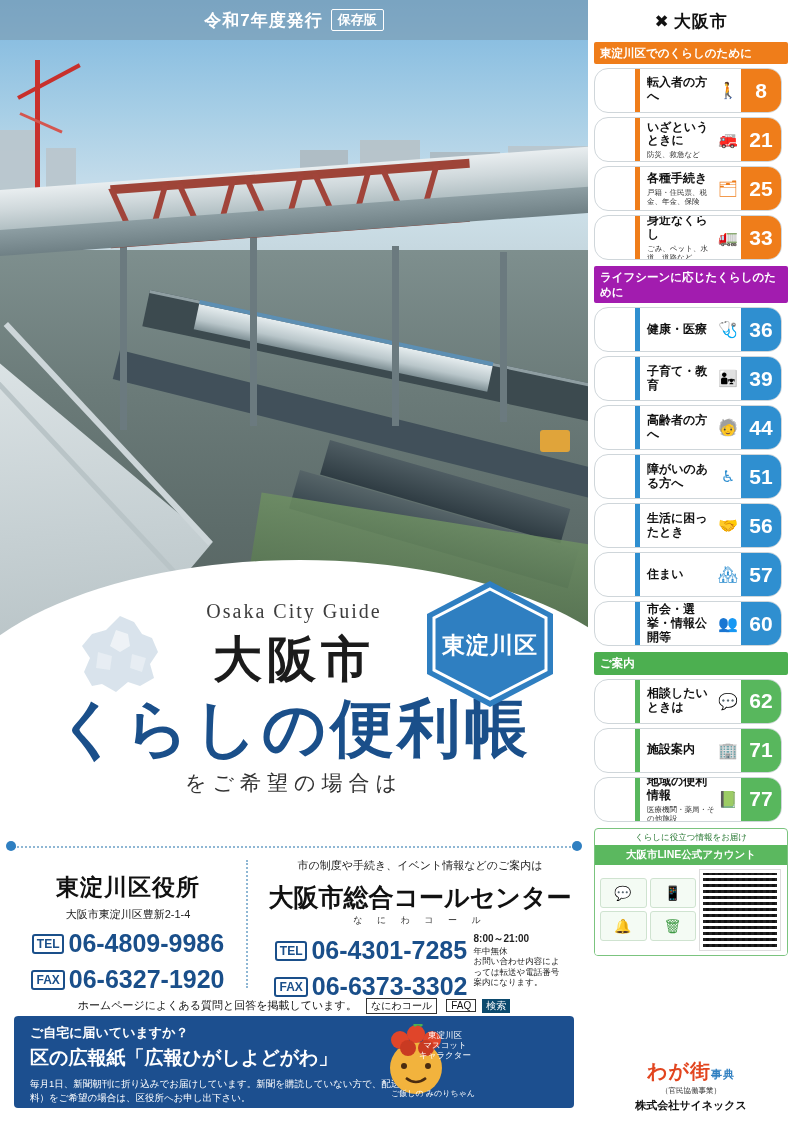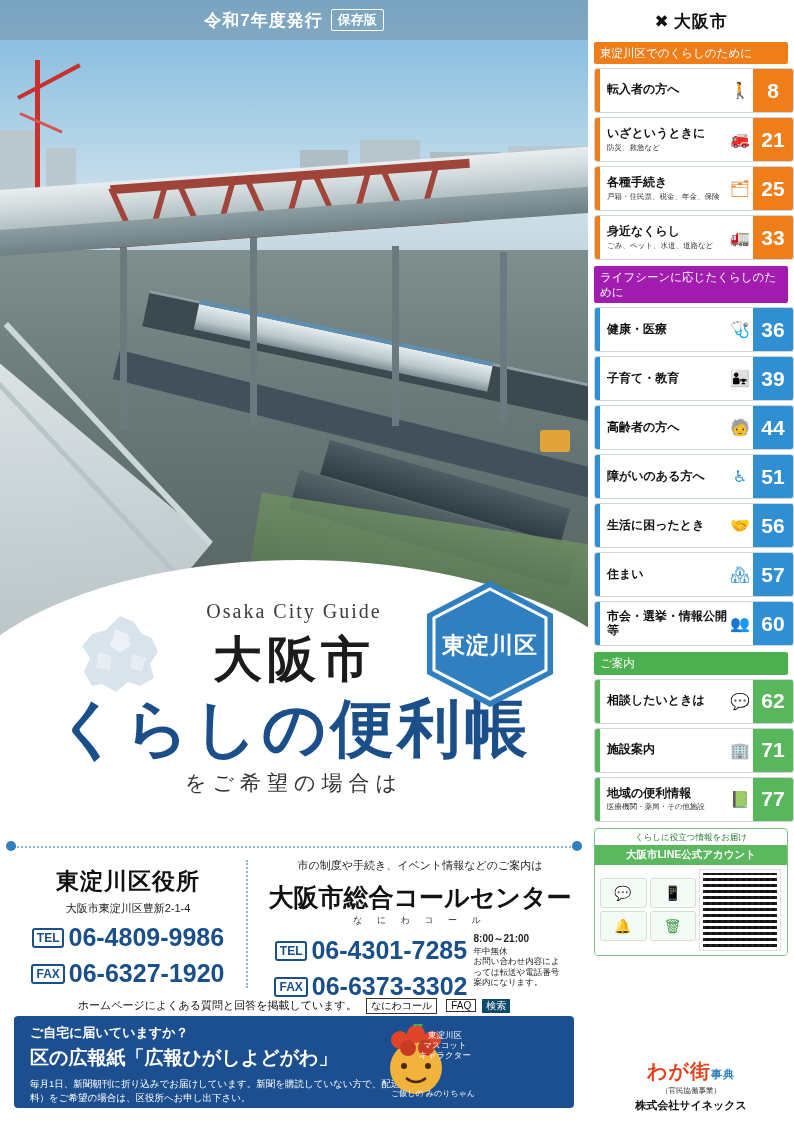--- a/index.html
+++ b/index.html
@@ -110,21 +110,21 @@
     color:#ffffff;font-size:23px;font-weight:bold;letter-spacing:1px;
   }
 
   
   .dots{position:absolute;left:14px;top:846px;width:560px;border-top:2px dotted #8fb7d4;}
   .dot-left{position:absolute;left:6px;top:841px;width:10px;height:10px;border-radius:50%;background:#2f7fc1;}
   .dot-right{position:absolute;left:572px;top:841px;width:10px;height:10px;border-radius:50%;background:#2f7fc1;}
 
   
   .contact{position:absolute;left:0;top:856px;width:588px;height:150px;}
-  .ward-office{position:absolute;left:18px;top:10px;width:220px;text-align:center;}
+  .ward-office{position:absolute;left:18px;top:16px;width:220px;text-align:center;}
   .ward-office .name{font-size:23px;font-weight:bold;color:#111;letter-spacing:1px;}
   .ward-office .addr{font-size:11px;color:#222;margin-top:4px;}
   .telline{display:flex;align-items:center;justify-content:center;gap:4px;margin-top:7px;}
   .telbadge{
     display:inline-block;border:2px solid #1a4f8a;color:#1a4f8a;font-size:12px;font-weight:bold;
     padding:0 3px;border-radius:3px;line-height:16px;
   }
   .telnum{font-size:25px;font-weight:bold;color:#1a4f8a;letter-spacing:0px;}
 
   .vsep{position:absolute;left:246px;top:4px;width:1px;height:128px;border-left:2px dotted #8fb7d4;}
@@ -155,31 +155,31 @@
   .mascot-cap{position:absolute;right:96px;top:14px;width:66px;text-align:center;font-size:8.5px;color:#fff;line-height:1.2;}
   .mascot-name{position:absolute;right:96px;top:72px;width:90px;text-align:center;font-size:8px;color:#fff;}
 
   
   .right{position:absolute;left:588px;top:0;width:206px;height:1123px;background:#ffffff;}
   .osaka-logo{height:30px;display:flex;align-items:center;justify-content:center;gap:5px;margin-top:6px;}
   .osaka-logo .mark{font-size:17px;color:#111;font-weight:bold;}
   .osaka-logo .txt{font-size:17px;font-weight:bold;color:#111;letter-spacing:1px;}
 
   .sec-head{
-    margin:6px 6px 4px 6px;color:#fff;font-size:11.5px;font-weight:normal;
+    margin:6px 6px 4px 6px;color:#fff;font-size:11.5px;font-weight:bold;
     padding:4px 6px;border-radius:2px;line-height:1.25;
   }
   .sec-orange{background:#ef7d1a;}
   .sec-blue{background:#a21caf;}
   .sec-green{background:#4caf50;}
 
   .item{
-    position:relative;margin:0 0 4px 6px;height:43px;
-    border:1px solid #cfd6da;border-radius:3px;background:#fff;
-    display:flex;align-items:center;overflow:hidden;
+    position:relative;margin:0 12px 4px 6px;height:43px;
+    border:1px solid #cfd6da;border-radius:14px;background:#fff;
+    display:flex;align-items:center;overflow:hidden;padding-left:40px;
   }
   .item .bar{width:5px;height:100%;}
   .item .labels{flex:1;padding-left:7px;}
   .item .l1{font-size:12px;font-weight:bold;color:#111;line-height:1.15;}
   .item .l2{font-size:7.5px;color:#333;margin-top:2px;line-height:1.2;}
   .item .ico{width:26px;text-align:center;font-size:16px;}
   .item .pg{
     width:40px;text-align:center;color:#fff;font-size:21px;font-weight:bold;
     height:100%;display:flex;align-items:center;justify-content:center;
   }

